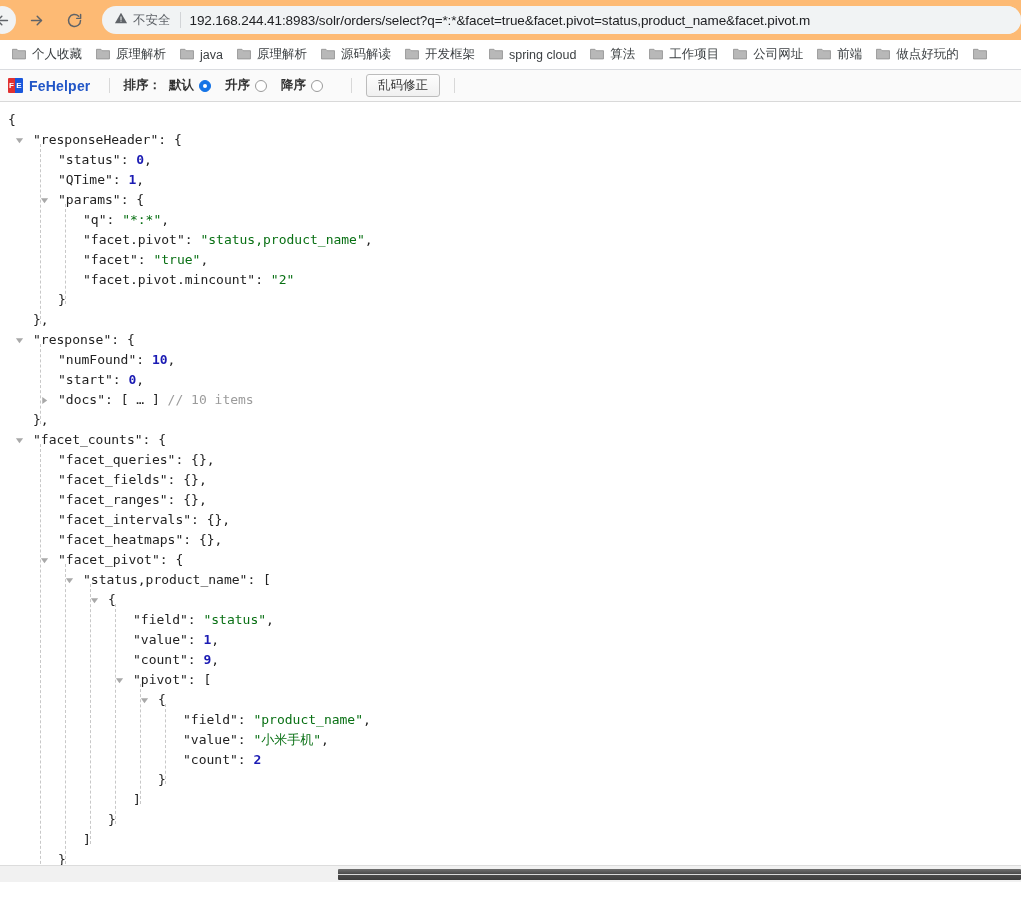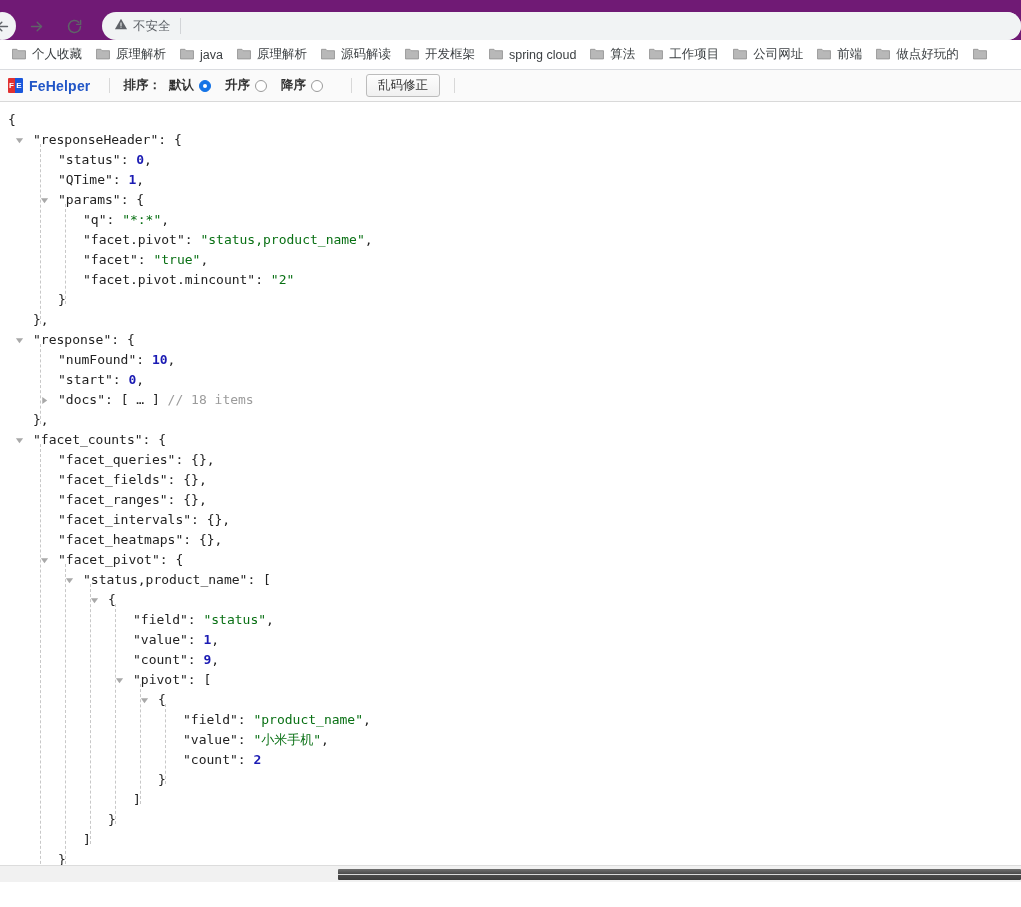--- a/index.html
+++ b/index.html
@@ -7,23 +7,23 @@
     margin: 0; padding: 0;
     width: 1021px; height: 907px;
     background: #ffffff;
     font-family: "Liberation Sans", sans-serif;
     overflow: hidden;
   }
 
   
   #browser-toolbar {
     height: 40px;
-    background: #701a75;
+    background: #fdba74;
     display: flex;
-    align-items: flex-end;
+    align-items: center;
     padding: 0 0 0 0;
     position: relative;
   }
   .nav-btn {
     width: 28px; height: 28px;
     display: flex; align-items: center; justify-content: center;
     border-radius: 50%;
     flex: 0 0 auto;
   }
   #back-button { background: #f1f3f4; margin-left: -12px; }
@@ -293,20 +293,21 @@
       <span class="warn-icon">
         <svg width="14" height="14" viewBox="0 0 24 24" fill="#5f6368">
           <path d="M12 3.2 1.6 20.8h20.8L12 3.2z"></path>
           <rect x="11.1" y="9.4" width="1.8" height="6" fill="#f1f3f4"></rect>
           <rect x="11.1" y="16.4" width="1.8" height="1.9" fill="#f1f3f4"></rect>
         </svg>
       </span>
       <span id="not-secure-label">不安全</span>
     </div>
     <div id="omnibox-divider"></div>
+    <span id="url-text">192.168.244.41:8983/solr/orders/select?q=*:*&amp;facet=true&amp;facet.pivot=status,product_name&amp;facet.pivot.m</span>
     <div id="url-fade"></div>
   </div>
 </div>
 
 <div id="bookmarks-bar">
     <div class="bookmark-item">
       <span class="folder-icon"><svg width="14" height="13" viewBox="0 0 16 14" fill="#b8b8b8" stroke="#8d8d8d" stroke-width="0.9">
           <path d="M0.6 2.2h5l1.4 1.6h8.4v9.4H0.6z"></path>
         </svg></span>
       <span class="bookmark-label">个人收藏</span>
@@ -436,21 +437,21 @@
       <div class="jrow"><span style="margin-left: 79px;"><span class="k">"facet.pivot.mincount"</span><span class="p">: </span><span class="s">"2"</span></span></div>
       <div class="jrow"><span style="margin-left: 54px;"><span class="p">}</span></span></div>
       <div class="jrow"><span style="margin-left: 29px;"><span class="p">},</span></span></div>
       <div class="jrow"><span class="tri" style="left: 15px;"><svg width="9" height="9" viewBox="0 0 10 10">
             <polygon points="1,2.5 9,2.5 5,8" fill="#a9a9a9"></polygon>
           </svg></span><span style="margin-left: 29px;"><span class="k">"response"</span><span class="p">: {</span></span></div>
       <div class="jrow"><span style="margin-left: 54px;"><span class="k">"numFound"</span><span class="p">: </span><span class="n">10</span><span class="p">,</span></span></div>
       <div class="jrow"><span style="margin-left: 54px;"><span class="k">"start"</span><span class="p">: </span><span class="n">0</span><span class="p">,</span></span></div>
       <div class="jrow"><span class="tri" style="left: 40px;"><svg width="9" height="9" viewBox="0 0 10 10">
             <polygon points="2.5,1 8,5 2.5,9" fill="#a9a9a9"></polygon>
-          </svg></span><span style="margin-left: 54px;"><span class="k">"docs"</span><span class="p">: </span><span class="p">[ … ]</span><span class="cmt"> // 18 items</span></span></div>
+          </svg></span><span style="margin-left: 54px;"><span class="k">"docs"</span><span class="p">: </span><span class="p">[ … ]</span><span class="cmt"> // 10 items</span></span></div>
       <div class="jrow"><span style="margin-left: 29px;"><span class="p">},</span></span></div>
       <div class="jrow"><span class="tri" style="left: 15px;"><svg width="9" height="9" viewBox="0 0 10 10">
             <polygon points="1,2.5 9,2.5 5,8" fill="#a9a9a9"></polygon>
           </svg></span><span style="margin-left: 29px;"><span class="k">"facet_counts"</span><span class="p">: {</span></span></div>
       <div class="jrow"><span style="margin-left: 54px;"><span class="k">"facet_queries"</span><span class="p">: </span><span class="p">{},</span></span></div>
       <div class="jrow"><span style="margin-left: 54px;"><span class="k">"facet_fields"</span><span class="p">: </span><span class="p">{},</span></span></div>
       <div class="jrow"><span style="margin-left: 54px;"><span class="k">"facet_ranges"</span><span class="p">: </span><span class="p">{},</span></span></div>
       <div class="jrow"><span style="margin-left: 54px;"><span class="k">"facet_intervals"</span><span class="p">: </span><span class="p">{},</span></span></div>
       <div class="jrow"><span style="margin-left: 54px;"><span class="k">"facet_heatmaps"</span><span class="p">: </span><span class="p">{},</span></span></div>
       <div class="jrow"><span class="tri" style="left: 40px;"><svg width="9" height="9" viewBox="0 0 10 10">

